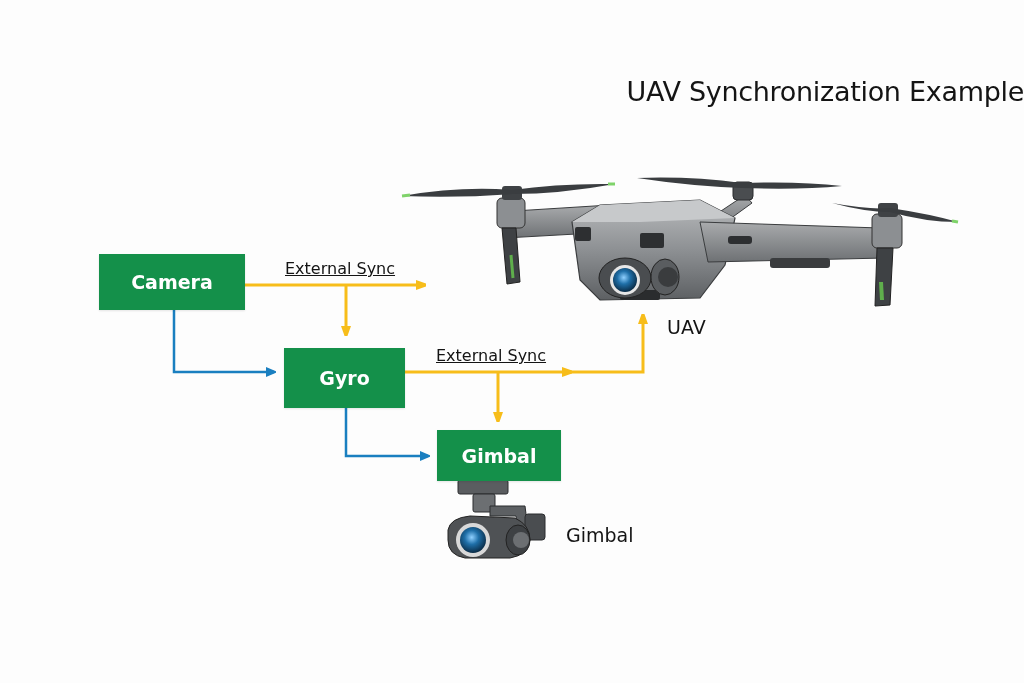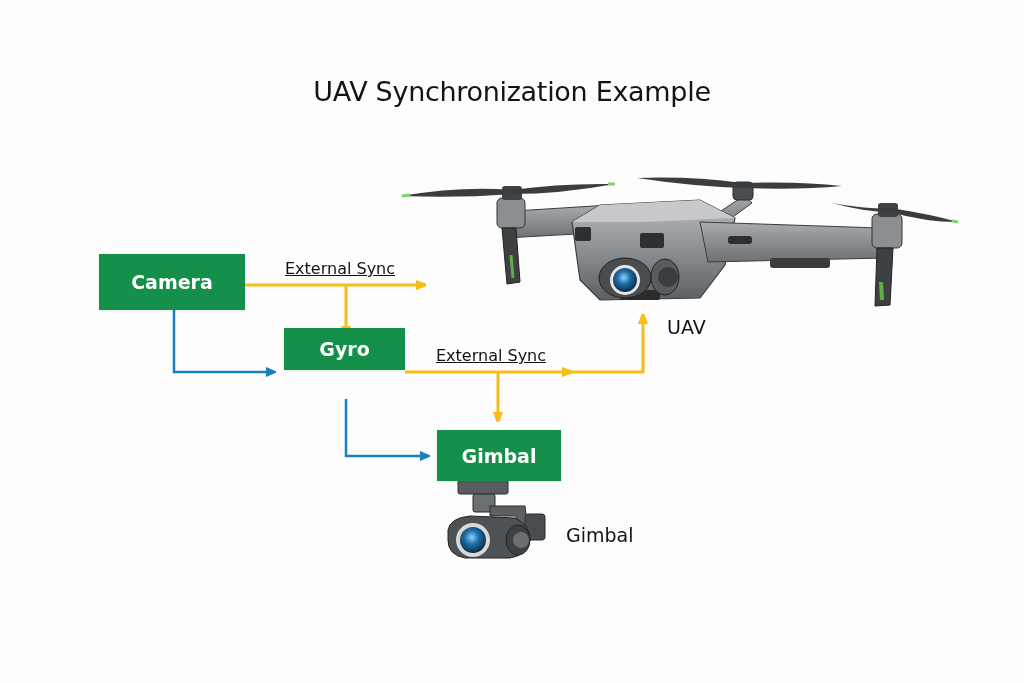--- a/index.html
+++ b/index.html
@@ -1,17 +1,17 @@
 <!DOCTYPE html>
 <html><head>
 <meta charset="utf-8">
 <style>
   html,body{margin:0;padding:0;background:#fdfdfd;}
   body{width:1024px;height:683px;position:relative;overflow:hidden;font-family:"DejaVu Sans","Liberation Sans",sans-serif;}
-  .title{position:absolute;left:0;top:76px;width:1024px;text-align:center;font-size:27px;color:#141414;letter-spacing:-0.3px;}
+  .title{position:absolute;left:0;top:76px;width:1024px;text-align:right;font-size:27px;color:#141414;letter-spacing:-0.3px;}
   .box{position:absolute;background:#14904a;color:#fff;font-weight:bold;display:flex;align-items:center;justify-content:center;font-size:19px;box-shadow:0 1px 2px rgba(0,0,0,0.1);}
   .lbl{position:absolute;font-size:16px;color:#141414;white-space:nowrap;text-decoration:underline;}
   .biglbl{position:absolute;font-size:19px;color:#141414;}
   svg{position:absolute;left:0;top:0;}
 </style>
 </head>
 <body>
 
 <div class="title">UAV Synchronization Example</div>
 
@@ -103,21 +103,21 @@
     <circle cx="473" cy="540" r="17" fill="#d9d9d9"></circle>
     <circle cx="473" cy="540" r="13" fill="url(#lens)"></circle>
     <ellipse cx="518" cy="540" rx="12" ry="15" fill="#3e4144" stroke="#222"></ellipse>
     <circle cx="521" cy="540" r="8" fill="#6c6f72"></circle>
   </g>
 </svg>
 
 <div class="box" style="left:99px;top:254px;width:146px;height:56px;">
   <span>Camera</span>
 </div>
-<div class="box" style="left:284px;top:328px;width:121px;height:42px;">
+<div class="box" style="left:284px;top:348px;width:121px;height:60px;">
   <span>Gyro</span>
 </div>
 <div class="box" style="left:437px;top:430px;width:124px;height:51px;">
   <span>Gimbal</span>
 </div>
 
 <div class="lbl" style="left:285px;top:259px;">External Sync</div>
 <div class="lbl" style="left:436px;top:346px;">External Sync</div>
 
 <div class="biglbl" style="left:667px;top:316px;">UAV</div>

